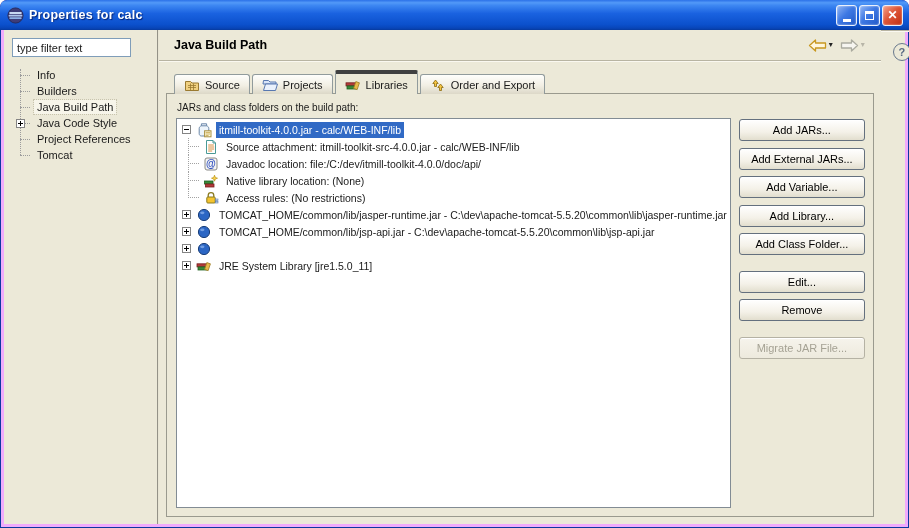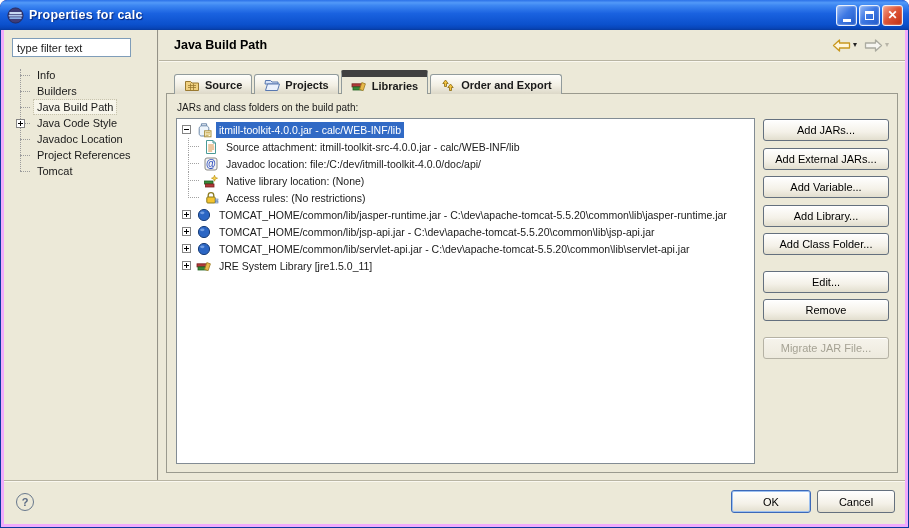--- a/index.html
+++ b/index.html
@@ -29,21 +29,21 @@
     box-shadow: inset 0 0 2px rgba(255,255,255,.7); cursor: pointer;
   }
   .win-btn.close { background: linear-gradient(135deg,#F4A088 0%,#E0history 0,#DE5638 45%,#C02D10 100%); }
   .win-btn.close { background: linear-gradient(135deg,#F4A088 0%,#DE5638 45%,#C02D10 100%); }
   .glyph-min { width: 8px; height: 3px; background: #fff; margin-top: 10px; }
   .glyph-max { width: 9px; height: 9px; border: 1px solid #fff; border-top: 3px solid #fff; }
   .glyph-close { color: #fff; font-size: 12px; font-weight: bold; line-height: 1; }
   
   .frame {
     position: absolute; left: 4px; right: 4px; top: 30px; bottom: 4px;
-    background: #ECE9D8; display: flex; flex-direction: column;
+    background: #ECE9D8; display: flex; flex-direction: row;
   }
   .body { flex: 1; display: flex; min-height: 0; }
   
   .sidebar { width: 155px; flex: none; border-right: 2px groove #E8E5D4; padding: 7px 4px 0 4px; }
   .filter-input {
     width: 119px; height: 19px; margin: 1px 0 10px 4px; border: 1px solid #7F9DB9;
     font: 11px "Liberation Sans", sans-serif; padding: 2px 4px; color: #1A1A1A; background: #fff;
   }
   .side-tree { position: relative; font-size: 11px; color: #1A1A1A; }
   .side-tree .guide {
@@ -66,29 +66,29 @@
   .header {
     height: 31px; display: flex; align-items: center; padding: 0 10px 0 15px;
     border-bottom: 1px solid #B8B4A2; box-shadow: 0 1px 0 #FAF8F0;
   }
   .header-title { font-size: 12.5px; font-weight: bold; color: #000; flex: 1; }
   .nav-arrows { display: flex; align-items: center; gap: 3px; margin-right: 4px; }
   .nav-group { display: flex; align-items: center; gap: 2px; padding: 2px; }
   .drop-caret { font-size: 8px; line-height: 1; }
   .drop-caret.on { color: #222; } .drop-caret.off { color: #B8B5A8; }
   
-  .tabs-wrap { display: flex; align-items: flex-end; height: 24px; margin: 9px 7px -1px 15px; position: relative; z-index: 3; font-weight: bold; }
+  .tabs-wrap { display: flex; align-items: flex-end; height: 24px; margin: 9px 7px -1px 15px; position: relative; z-index: 3; }
   .tab {
     display: flex; align-items: center; gap: 5px; padding: 0 9px; height: 20px;
     border: 1px solid #919B9C; border-bottom: none; border-radius: 3px 3px 0 0;
     background: linear-gradient(180deg,#FEFEFC 0%,#F2EFE4 55%,#DCD8C8 100%);
     font-size: 11px; color: #1A1A1A; margin-right: 2px; cursor: pointer; white-space: nowrap;
   }
   .tab.selected {
-    height: 24px; background: #ECE9D8; border-top: 7px solid #404040;
+    height: 24px; background: #ECE9D8; border-top: 4px solid #404040;
     padding-top: 1px; border-radius: 2px 2px 0 0;
   }
   .tab-icon { width: 16px; height: 16px; flex: none; display: inline-flex; }
   .tab-icon svg { width: 16px; height: 16px; }
   
   .tabpanel {
     flex: 1; margin: 0 7px 7px 7px; border: 1px solid #9A9A8E; background: #ECE9D8;
     padding: 5px 8px 8px 9px; display: flex; flex-direction: column; min-height: 0;
   }
   .jars-label { font-size: 10px; color: #1A1A1A; margin: 3px 0 5px 1px; }
@@ -182,23 +182,20 @@
             <div class="side-row selected">
               <span class="lbl">Java Build Path</span>
             </div>
             <div class="side-row">
               <span class="expander plus">
                 <i></i>
               </span>
               <span class="lbl">Java Code Style</span>
             </div>
             <div class="side-row">
-              <span class="lbl">Javadoc Location</span>
-            </div>
-            <div class="side-row">
               <span class="lbl">Project References</span>
             </div>
             <div class="side-row">
               <span class="lbl">Tomcat</span>
             </div>
           </div>
       </div>
 
       <div class="main">
         <div class="header">
@@ -344,21 +341,20 @@
                 <div class="tree-row root">
                   <span class="expander plus">
                     <i></i>
                   </span>
                   <span class="tree-icon">
                     <svg viewBox="0 0 16 16">
                       <circle cx="8" cy="8" r="5.6" fill="#2B66C4" stroke="#1A3E78"></circle>
                       <ellipse cx="6.3" cy="5.8" rx="2.2" ry="1.4" fill="#7FA8E8" opacity=".85"></ellipse>
                     </svg>
                   </span>
-                  <span class="tree-label">TOMCAT_HOME/common/lib/servlet-api.jar - C:\dev\apache-tomcat-5.5.20\common\lib\servlet-api.jar</span>
                 </div>
                 <div class="tree-row root">
                   <span class="expander plus">
                     <i></i>
                   </span>
                   <span class="tree-icon">
                     <svg viewBox="0 0 16 16">
                       <rect x="1" y="5.8" width="9.5" height="3.1" fill="#B23A3A" stroke="#7A2020" stroke-width=".8"></rect>
                       <rect x="2" y="8.9" width="9.5" height="3.1" fill="#3A8A3A" stroke="#1F5F1F" stroke-width=".8"></rect>
                       <path d="M10.8 4.6 14.4 5.8 12.2 12.6 8.6 11.4Z" fill="#E8B84B" stroke="#9A7A20" stroke-width=".8"></path>

